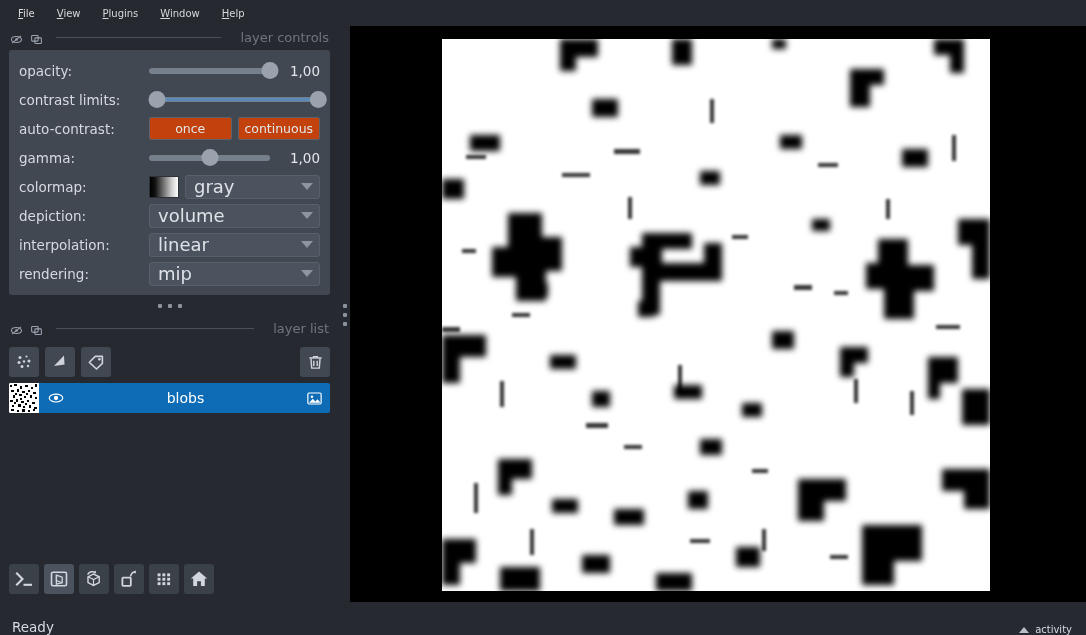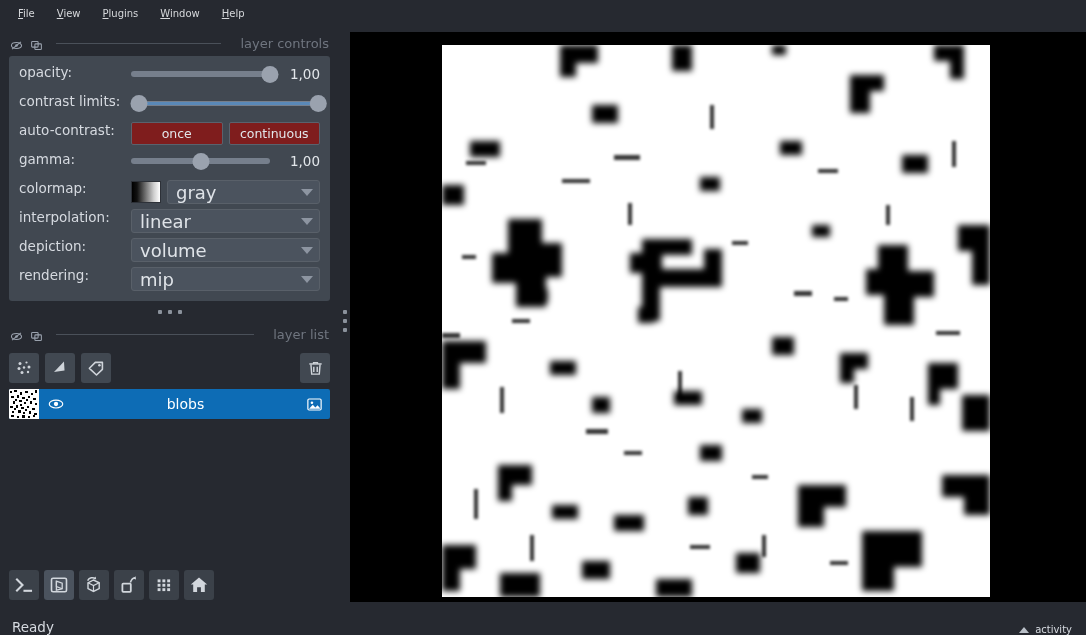--- a/index.html
+++ b/index.html
@@ -26,21 +26,21 @@
     padding: 2px 8px;
     border-radius: 2px;
     white-space: nowrap;
     cursor: default;
   }
   .menu-item .mn { text-decoration: underline; }
 
   
   #main {
     position: absolute;
-    top: 32px; left: 0;
+    top: 26px; left: 0;
     width: 1086px; height: 577px;
     display: flex;
   }
 
   
   #leftdock {
     width: 339px;
     height: 577px;
     background: #262930;
     position: relative;
@@ -70,23 +70,24 @@
 
   
   #controls-box {
     margin: 2px 9px 0 9px;
     background: #414851;
     border-radius: 3px;
     padding: 8px 10px 9px 10px;
   }
   .ctrl-row {
     display: flex;
-    align-items: flex-start;
+    align-items: center;
     height: 25px;
     margin-bottom: 4px;
+    gap: 18px;
   }
   .ctrl-row:last-child { margin-bottom: 0; }
   .ctrl-label {
     width: 112px;
     flex: 0 0 112px;
     color: #d6dae0;
     font-size: 13.5px;
     white-space: nowrap;
   }
   .ctrl-field { flex: 1 1 auto; display: flex; align-items: center; }
@@ -118,21 +119,21 @@
     width: 42px; flex: 0 0 42px;
     text-align: right;
     color: #e2e6ea; font-size: 13.5px;
   }
   .slider-wrap { flex: 1 1 auto; display:flex; align-items:center; padding-right: 8px; }
 
   
   .btn {
     flex: 1 1 0;
     height: 23px;
-    background: #7f1d1d;
+    background: #c2410c;
     border: 1px solid #5a626d;
     border-radius: 2px;
     color: #e2e6ea;
     font-size: 12.5px;
     font-family: inherit;
     display: flex; align-items: center; justify-content: center;
     cursor: pointer;
   }
   .btn-pair { display: flex; gap: 6px; flex: 1 1 auto; }
 
@@ -381,34 +382,34 @@
           <div class="cmap-swatch"></div>
           <div class="combo">
             <span class="cval">gray</span>
             <span class="caret"></span>
           </div>
         </div>
       </div>
 
 
       <div class="ctrl-row">
+        <div class="ctrl-label">depiction:</div>
+        <div class="ctrl-field">
+          <div class="combo">
+            <span class="cval">volume</span>
+            <span class="caret"></span>
+          </div>
+        </div>
+      </div>
+
+      <div class="ctrl-row">
         <div class="ctrl-label">interpolation:</div>
         <div class="ctrl-field">
           <div class="combo">
             <span class="cval">linear</span>
-            <span class="caret"></span>
-          </div>
-        </div>
-      </div>
-
-      <div class="ctrl-row">
-        <div class="ctrl-label">depiction:</div>
-        <div class="ctrl-field">
-          <div class="combo">
-            <span class="cval">volume</span>
             <span class="caret"></span>
           </div>
         </div>
       </div>
 
       <div class="ctrl-row">
         <div class="ctrl-label">rendering:</div>
         <div class="ctrl-field">
           <div class="combo">
             <span class="cval">mip</span>

